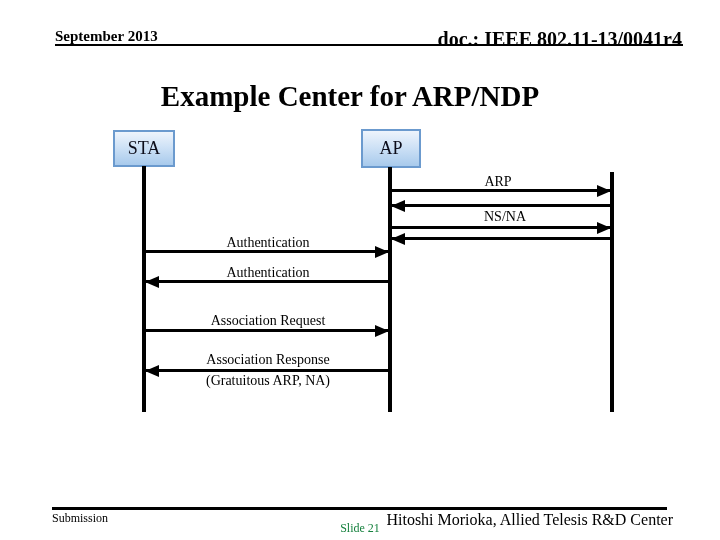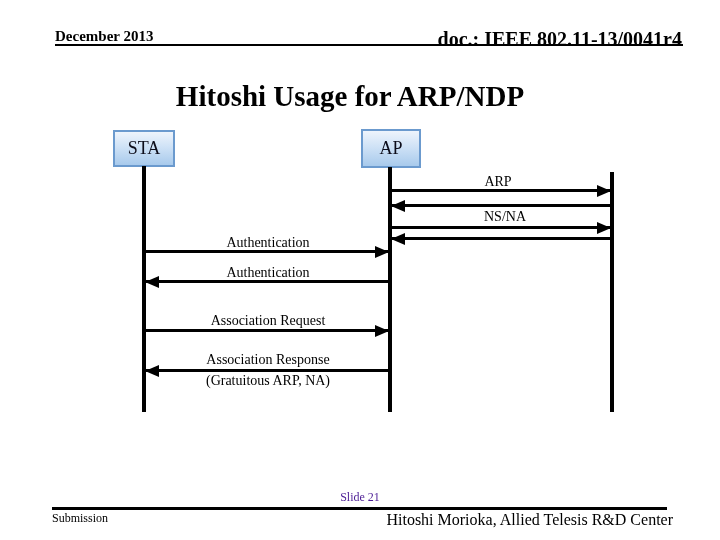--- a/index.html
+++ b/index.html
@@ -47,33 +47,33 @@
   .msg-label { position:absolute; font-size:14px; color:#000; text-align:center; line-height:15px; }
   .lbl-ap-node { left:380px; width:236px; }
   .lbl-sta-ap  { left:146px; width:196px;margin-left:24px; }
   .l-arp   { top:174px; } .l-nsna { top:209px;margin-left:7px; }
   .l-auth1 { top:235px; } .l-auth2 { top:265px; }
   .l-asreq { top:313px; } .l-asrsp { top:352px; } .l-asrsp2 { top:373px; }
 
   
   .ftr-rule   { position:absolute; left:52px; top:507px; width:615px; height:3px; background:#000; }
   .ftr-left   { position:absolute; left:52px;  top:511px; font-size:12px; color:#000; }
-  .ftr-center { position:absolute; left:0; top:490px; width:720px; text-align:center; font-size:12px; color:#4c1d95; }
+  .ftr-center { position:absolute; left:0; top:521px; width:720px; text-align:center; font-size:12px; color:#15803d; }
   .ftr-right  { position:absolute; right:47px; top:511px; font-size:16px; color:#000; }
 </style>
 </head>
 <body>
 
 <div class="slide">
 
-  <div class="hdr-date">December 2013</div>
+  <div class="hdr-date">September 2013</div>
   <div class="hdr-doc">doc.: IEEE 802.11-13/0041r4</div>
   <div class="hdr-rule"></div>
 
-  <div class="title">Hitoshi Usage for ARP/NDP</div>
+  <div class="title">Example Center for ARP/NDP</div>
 
   <div class="actor-box box-sta">
     <span>STA</span>
   </div>
   <div class="actor-box box-ap">
     <span>AP</span>
   </div>
 
   <div class="lifeline ll-sta"></div>
   <div class="lifeline ll-ap"></div>

